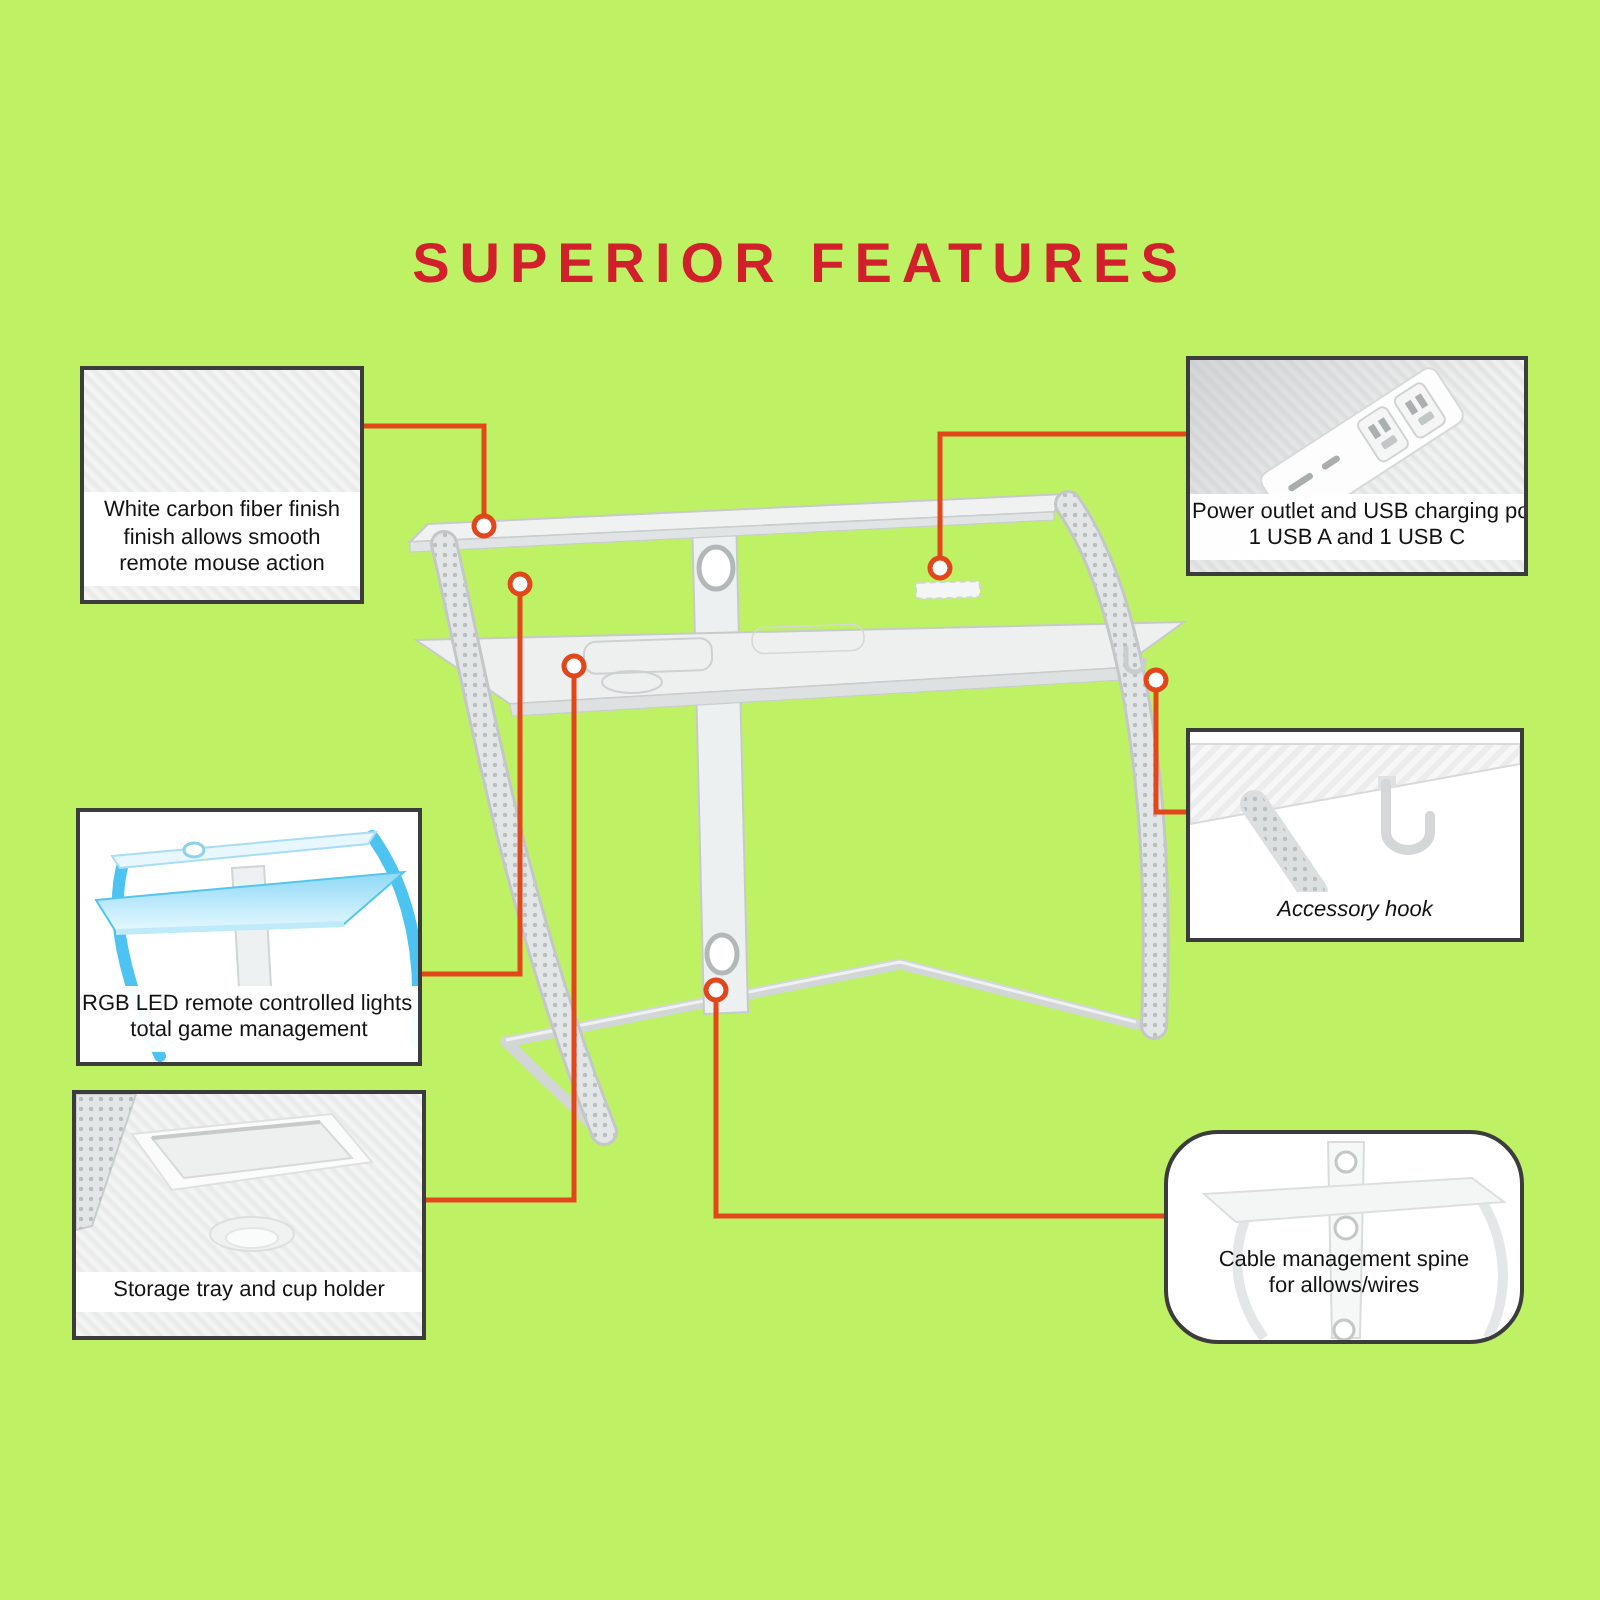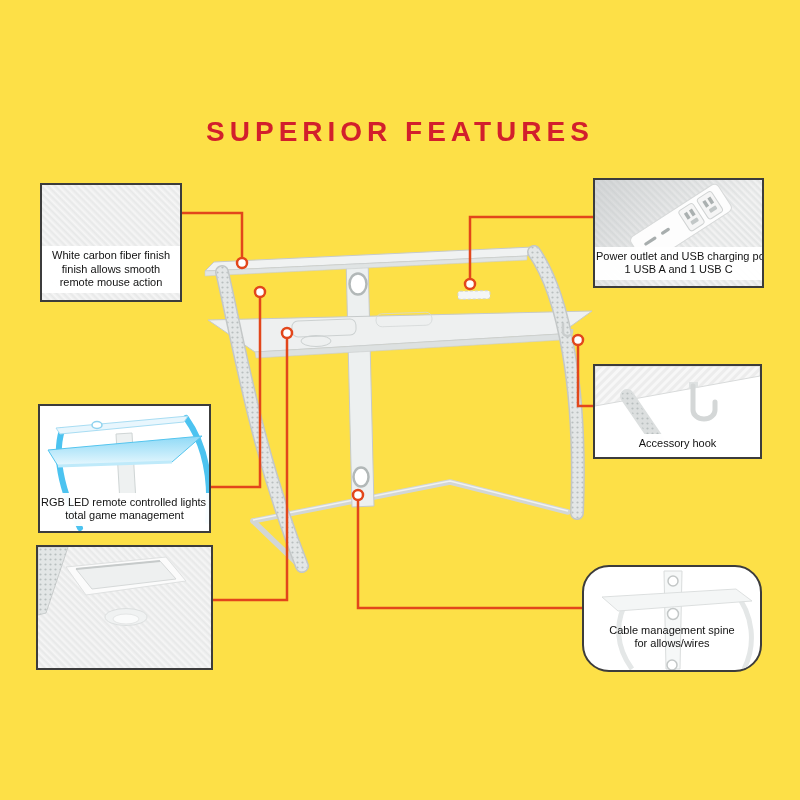--- a/index.html
+++ b/index.html
@@ -1,16 +1,16 @@
 <!DOCTYPE html>
 <html style="--accent: #e2461b; --title_red: #d21f2c; --box_border: #3c3c3c; --desk_surface: #eef0f0; --rgb_glow_blue: #4cc3f0;"><head>
 <meta charset="utf-8">
 <style>
   html,body{margin:0;padding:0;background:#fff;}
-  .stage{position:relative;width:800px;height:800px;background:#fde047;overflow:hidden;
+  .stage{position:relative;width:800px;height:800px;background:#bef264;overflow:hidden;
          font-family:"Liberation Sans",sans-serif;}
   
   .hdr{position:absolute;left:0;top:118px;width:100%;text-align:center;}
   .hdr-title{color:var(--title_red,#d21f2c);font-size:28px;font-weight:800;
              letter-spacing:5px;line-height:1;}
   .hdr-sub{color:#1b1b1b;font-size:15px;font-weight:600;letter-spacing:.3px;margin-top:4px;}
   
   .cbox{position:absolute;border:2px solid var(--box_border,#3c3c3c);box-sizing:border-box;
         background:#fff;overflow:hidden;}
   .carbon{background:
@@ -162,23 +162,26 @@
         </pattern>
       </defs>
       <polygon points="0,0 30,0 8,66 0,68" fill="#e3e6e6" stroke="#c9cdcd" stroke-width="1"></polygon>
       <polygon points="0,0 30,0 8,66 0,68" fill="url(#perfB)"></polygon>
       <polygon points="28,20 128,10 148,34 48,48" fill="#fbfbfb" stroke="#dfe1e1" stroke-width="1"></polygon>
       <polygon points="38,22 122,14 138,32 54,42" fill="#eef0f0" stroke="#d6d9d9" stroke-width="1"></polygon>
       <path d="M38,22 L122,14" stroke="#c6caca" stroke-width="2"></path>
       <ellipse cx="88" cy="70" rx="21" ry="8.5" fill="#f0f2f2" stroke="#dcdfdf" stroke-width="1"></ellipse>
       <ellipse cx="88" cy="72" rx="13" ry="5" fill="#fafbfb" stroke="#e4e6e6" stroke-width="1"></ellipse>
     </svg>
-  </div>
-
-  <div class="cbox" style="left:593px;top:364px;width:169px;height:95px;background:#fff;">
+    <div class="cap" style="bottom:12px;">
+      <div>Storage tray and cup holder</div>
+    </div>
+  </div>
+
+  <div class="cbox" style="left:593px;top:364px;width:169px;height:107px;background:#fff;font-style:italic;">
     <svg class="img-abs" viewBox="0 0 165 91">
       <defs>
         <pattern id="stripeC" width="6" height="6" patternUnits="userSpaceOnUse" patternTransform="rotate(45)">
           <rect width="6" height="6" fill="#ececec"></rect>
             <rect width="3" height="6" fill="#f7f7f7"></rect>
         </pattern>
         <pattern id="perfC" width="5" height="5" patternUnits="userSpaceOnUse">
           <circle cx="2.5" cy="2.5" r="1.1" fill="#b9bfbf"></circle>
         </pattern>
       </defs>

